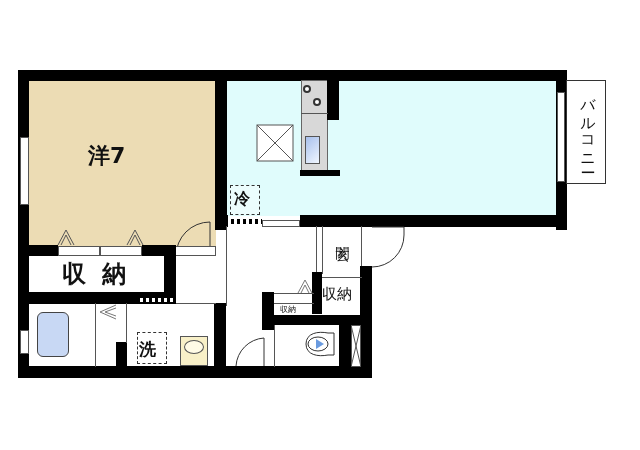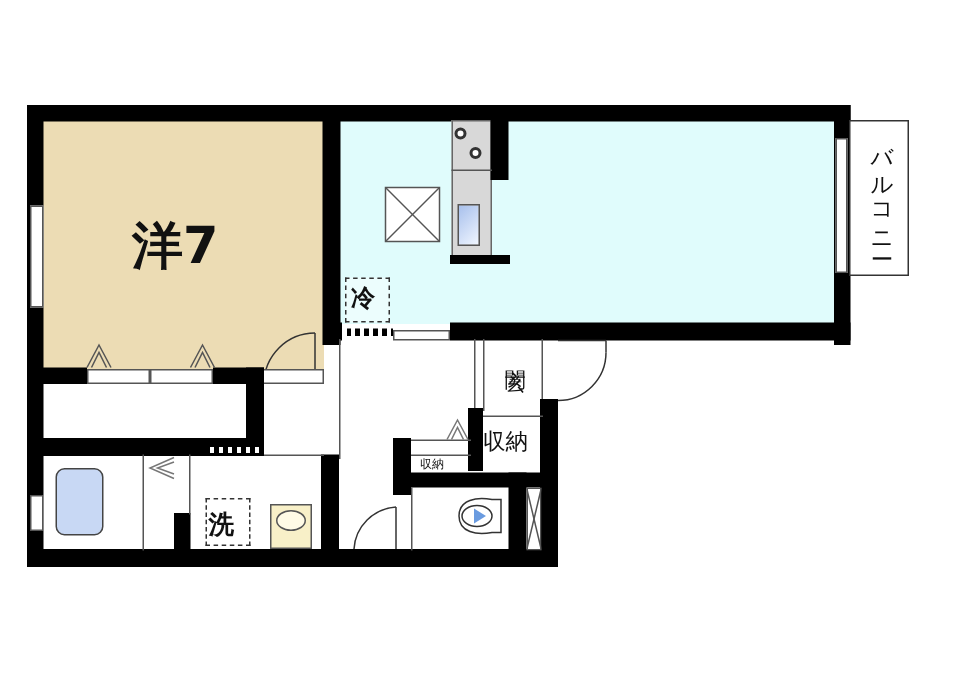--- a/index.html
+++ b/index.html
@@ -46,20 +46,21 @@
     </svg>
 
   <svg class="abs" style="left:174px;top:212px;" width="42" height="46">
     <path d="M2,44 A34,34 0 0 1 36,10" fill="none" stroke="#333" stroke-width="1"></path>
     <line x1="36" y1="10" x2="36" y2="44" stroke="#333" stroke-width="1"></line>
   </svg>
   <div class="win" style="left:174px;top:246px;width:42px;height:10px;"></div>
 
   <div class="wall" style="left:164px;top:245px;width:12px;height:58px;"></div>
   <div class="wall" style="left:18px;top:292px;width:158px;height:12px;"></div>
+  <div class="room-label" style="left:62px;top:258px;font-size:24px;letter-spacing:4px;">収 納</div>
 
   <div class="abs" style="left:140px;top:298px;width:34px;height:4px;background:repeating-linear-gradient(90deg,#fff 0 3px,#000 3px 6px);"></div>
   <div class="abs" style="left:228px;top:219px;width:34px;height:5px;background:repeating-linear-gradient(90deg,#fff 0 3px,#000 3px 6px);"></div>
 
   <div class="thin" style="left:95px;top:303px;width:1px;height:64px;"></div>
   <div class="wall" style="left:116px;top:342px;width:11px;height:25px;"></div>
   <div class="thin" style="left:126px;top:303px;width:1px;height:40px;"></div>
   <div class="abs" style="left:37px;top:312px;width:32px;height:45px;background:#c8d8f4;border:1.5px solid #444;border-radius:6px;"></div>
   <div class="win" style="left:20px;top:330px;width:9px;height:24px;"></div>
   <svg class="abs" style="left:98px;top:303px;" width="20" height="18">
@@ -86,21 +87,21 @@
   <div class="abs" style="left:313px;top:98px;width:8px;height:8px;border:2px solid #333;border-radius:50%;background:#fff;"></div>
   <div class="thin" style="left:301px;top:113px;width:27px;height:1px;"></div>
   <div class="abs" style="left:305px;top:136px;width:15px;height:28px;background:linear-gradient(135deg,#a8c0ec,#f0f6ff);border:1px solid #555;"></div>
 
   <svg class="abs" style="left:256px;top:124px;" width="38" height="38">
     <rect x="1" y="1" width="36" height="36" fill="#fff" stroke="#555" stroke-width="1"></rect>
     <line x1="1" y1="1" x2="37" y2="37" stroke="#555" stroke-width="1"></line>
     <line x1="37" y1="1" x2="1" y2="37" stroke="#555" stroke-width="1"></line>
   </svg>
 
-  <div class="room-label" style="left:88px;top:141px;font-size:34px;text-align:center;">洋7</div>
+  <div class="room-label" style="left:88px;top:141px;font-size:22px;text-align:center;">洋7</div>
 
   <div class="win" style="left:20px;top:137px;width:9px;height:68px;"></div>
   <div class="win" style="left:557px;top:92px;width:8px;height:90px;"></div>
   <div class="win" style="left:262px;top:220px;width:38px;height:7px;"></div>
 
   <div class="abs" style="left:566px;top:80px;width:40px;height:104px;border:1px solid #333;background:#fff;"></div>
   <div class="room-label" style="left:578px;top:88px;font-size:15px;font-weight:normal;writing-mode:vertical-rl;letter-spacing:2px;">バルコニー</div>
 
   <div class="thin" style="left:316px;top:226px;width:1px;height:48px;"></div>
   <div class="thin" style="left:322px;top:226px;width:1px;height:48px;"></div>

